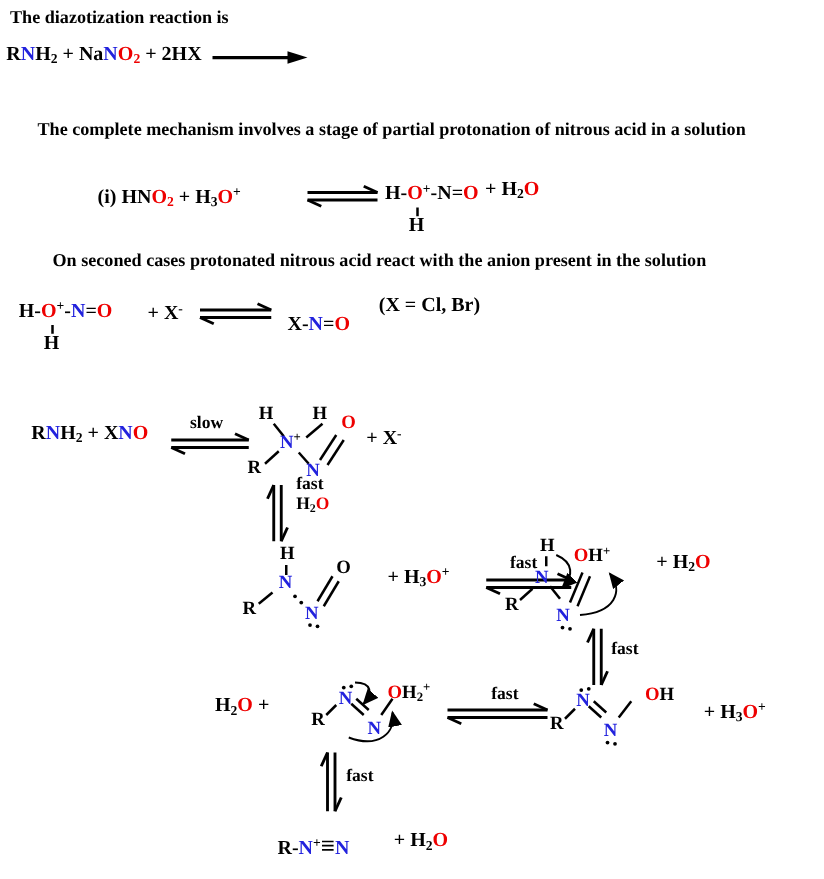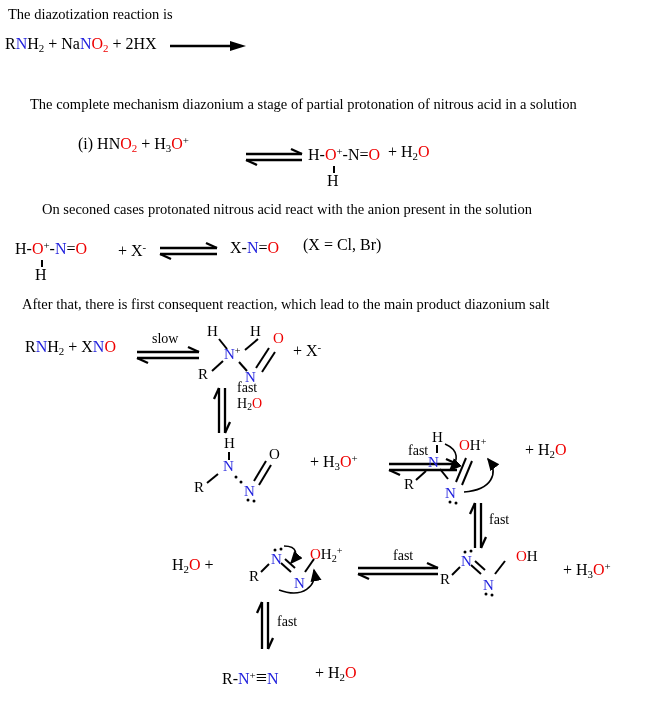--- a/index.html
+++ b/index.html
@@ -1,17 +1,17 @@
 <!DOCTYPE html>
 <html style="--nblue: #2222dd; --ored: #ee0000; --ink: #000000; --bg: #ffffff;"><head>
 <meta charset="utf-8">
 <style>
   html,body{margin:0;padding:0;background:#fff;}
   #page{position:relative;width:659px;height:703px;background:var(--bg,#fff);
-        font-family:"Liberation Serif","DejaVu Serif",serif;font-weight:normal;color:var(--ink,#000);
+        font-family:"Liberation Serif","DejaVu Serif",serif;font-weight:bold;color:var(--ink,#000);
         overflow:hidden;}
   .abs{position:absolute;white-space:nowrap;}
   .para{font-size:14.5px;}
   .formula{font-size:16px;}
   .atom{font-size:15px;}
   .lbl{font-size:14px;}
   sub{font-size:68%;vertical-align:-0.25em;}
   sup{font-size:68%;vertical-align:0.5em;}
   .c-k{color:var(--ink,#000);}
   .c-b{color:var(--nblue,#2222dd);}
@@ -163,36 +163,35 @@
       <line x1="334" y1="166" x2="334" y2="173"></line>
       <line x1="42" y1="260" x2="42" y2="267"></line>
     </g>
   </svg>
 
   <div class="abs txt para" style="left:8px;top:6px;">The diazotization reaction is</div>
 
   <div class="abs txt formula" style="left:5px;top:35px;"><span class="c-k">R</span><span class="c-b">N</span><span class="c-k">H</span><sub class="c-k">2</sub><span class="c-k"> + Na</span><span class="c-b">N</span><span class="c-r">O</span><sub class="c-r">2</sub><span class="c-k"> + 2HX</span></div>
 
 
-  <div class="abs txt para" style="left:30px;top:96px;">The complete mechanism diazonium a stage of partial protonation of nitrous acid in a solution</div>
-
-  <div class="abs txt formula" style="left:78px;top:134px;"><span class="c-k">(i) H</span><span class="c-k">N</span><span class="c-r">O</span><sub class="c-r">2</sub><span class="c-k"> + H</span><sub class="c-k">3</sub><span class="c-r">O</span><sup class="c-k">+</sup></div>
+  <div class="abs txt para" style="left:30px;top:96px;">The complete mechanism involves a stage of partial protonation of nitrous acid in a solution</div>
+
+  <div class="abs txt formula" style="left:78px;top:148px;"><span class="c-k">(i) H</span><span class="c-k">N</span><span class="c-r">O</span><sub class="c-r">2</sub><span class="c-k"> + H</span><sub class="c-k">3</sub><span class="c-r">O</span><sup class="c-k">+</sup></div>
   <div class="abs txt formula" style="left:308px;top:145px;"><span class="c-k">H</span><span class="c-k">-</span><span class="c-r">O</span><sup class="c-k">+</sup><span class="c-k">-</span><span class="c-k">N</span><span class="c-k">=</span><span class="c-r">O</span></div>
   <div class="abs txt formula" style="left:327px;top:172px;"><span class="c-k">H</span></div>
   <div class="abs txt formula" style="left:388px;top:143px;"><span class="c-k">+ H</span><sub class="c-k">2</sub><span class="c-r">O</span></div>
 
   <div class="abs txt para" style="left:42px;top:201px;">On seconed cases protonated nitrous acid react with the anion present in the solution</div>
 
   <div class="abs txt formula" style="left:15px;top:239px;"><span class="c-k">H</span><span class="c-k">-</span><span class="c-r">O</span><sup class="c-k">+</sup><span class="c-k">-</span><span class="c-b">N</span><span class="c-k">=</span><span class="c-r">O</span></div>
   <div class="abs txt formula" style="left:35px;top:266px;"><span class="c-k">H</span></div>
   <div class="abs txt formula" style="left:118px;top:241px;"><span class="c-k">+ X</span><sup class="c-k">-</sup></div>
-  <div class="abs txt formula" style="left:230px;top:239px;"><span class="c-k">X</span><span class="c-k">-</span><span class="c-b">N</span><span class="c-k">=</span><span class="c-r">O</span></div>
+  <div class="abs txt formula" style="left:230px;top:251px;"><span class="c-k">X</span><span class="c-k">-</span><span class="c-b">N</span><span class="c-k">=</span><span class="c-r">O</span></div>
   <div class="abs txt formula" style="left:303px;top:236px;">(X = Cl, Br)</div>
 
-  <div class="abs txt para" style="left:22px;top:296px;">After that, there is first consequent reaction, which lead to the main product diazonium salt</div>
 
   <div class="abs txt formula" style="left:25px;top:338px;"><span class="c-k">R</span><span class="c-b">N</span><span class="c-k">H</span><sub class="c-k">2</sub><span class="c-k"> + X</span><span class="c-b">N</span><span class="c-r">O</span></div>
   <div class="abs txt lbl" style="left:152px;top:331px;">slow</div>
   <div class="abs txt atom" style="left:207px;top:323px;"><span class="c-k">H</span></div>
   <div class="abs txt atom" style="left:250px;top:323px;"><span class="c-k">H</span></div>
   <div class="abs txt atom" style="left:224px;top:345px;"><span class="c-b">N</span><sup class="c-k">+</sup></div>
   <div class="abs txt atom" style="left:198px;top:366px;"><span class="c-k">R</span></div>
   <div class="abs txt atom" style="left:245px;top:369px;"><span class="c-b">N</span></div>
   <div class="abs txt atom" style="left:273px;top:330px;"><span class="c-r">O</span></div>
   <div class="abs txt formula" style="left:293px;top:341px;"><span class="c-k">+ X</span><sup class="c-k">-</sup></div>

